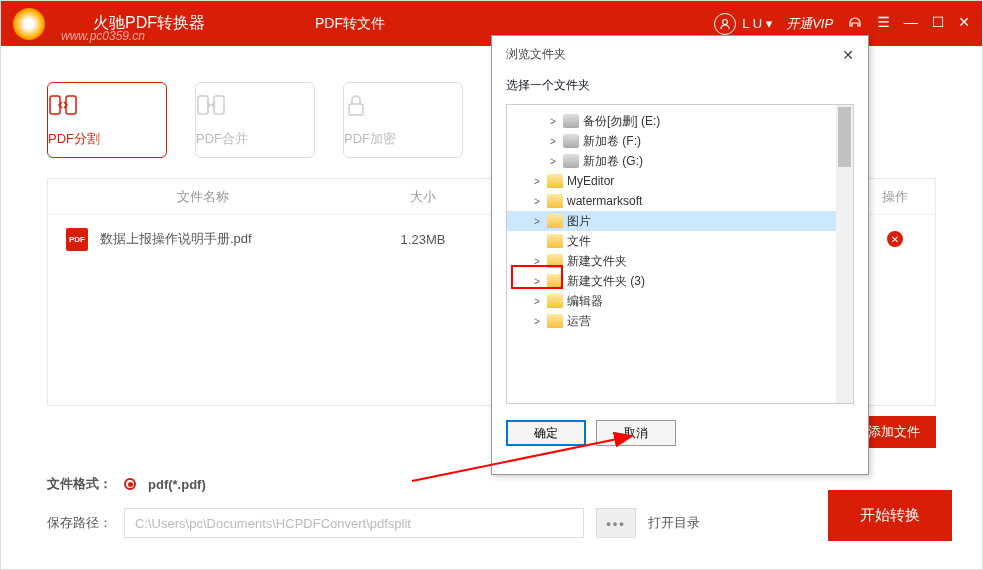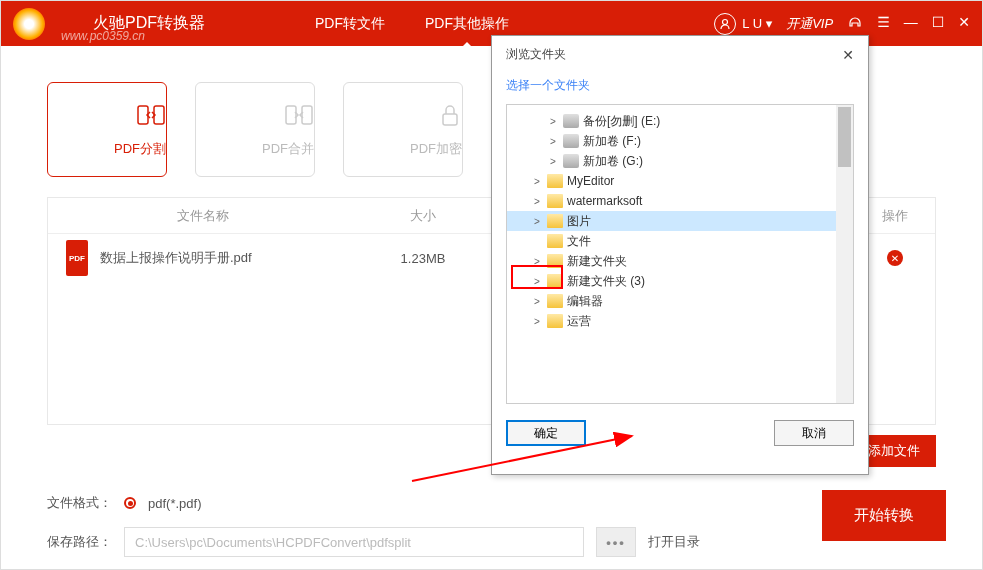--- a/index.html
+++ b/index.html
@@ -14,82 +14,81 @@
     .titlebar .nav-item { font-size: 14px; cursor: pointer; padding: 12px 0; position: relative; }
     .titlebar .nav-item.active::after { content: ''; position: absolute; bottom: -3px; left: 50%; transform: translateX(-50%); border: 6px solid transparent; border-bottom-color: #fff; }
     .titlebar .right-controls { margin-left: auto; display: flex; align-items: center; gap: 14px; font-size: 13px; }
     .titlebar .user-wrap { display: flex; align-items: center; gap: 6px; }
     .titlebar .avatar { width: 22px; height: 22px; border: 1.5px solid #fff; border-radius: 50%; display: flex; align-items: center; justify-content: center; }
     .titlebar .vip { font-size: 13px; cursor: pointer; font-style: italic; }
     .titlebar .win-btns { display: flex; gap: 14px; }
     .titlebar .win-btn { cursor: pointer; font-size: 14px; }
     
     .toolbar { display: flex; gap: 28px; padding: 36px 46px 20px; }
-    .tool-btn { width: 120px; height: 95px; border: 1px solid #ddd; border-radius: 6px; display: flex; flex-direction: column; align-items: flex-end; justify-content: center; gap: 6px; cursor: pointer; color: #bbb; }
+    .tool-btn { width: 120px; height: 76px; border: 1px solid #ddd; border-radius: 6px; display: flex; flex-direction: column; align-items: flex-start; justify-content: center; gap: 6px; cursor: pointer; color: #bbb; }
     .tool-btn.active { border: 1.5px solid #d81e06; color: #d81e06; }
     .tool-btn .tool-icon { font-size: 24px; }
     .tool-btn .tool-label { font-size: 13px; }
     
     .table-wrap { margin: 0 46px; border: 1px solid #e8e8e8; background: #fff; }
     .table-head { display: flex; height: 36px; align-items: center; color: #999; font-size: 13px; border-bottom: 1px solid #eee; }
     .col-name { flex: 0 0 310px; text-align: center; }
     .col-size { flex: 0 0 130px; text-align: center; }
     .col-spacer { flex: 1; }
     .col-op { flex: 0 0 80px; text-align: center; }
     .table-row { display: flex; height: 48px; align-items: center; font-size: 13px; color: #555; }
     .table-row .col-name { display: flex; align-items: center; gap: 12px; padding-left: 18px; text-align: left; }
-    .pdf-badge { width: 22px; height: 36px; background: #d81e06; color: #fff; font-size: 8px; display: flex; align-items: center; justify-content: center; border-radius: 2px; font-weight: bold; }
+    .pdf-badge { width: 22px; height: 23px; background: #d81e06; color: #fff; font-size: 8px; display: flex; align-items: center; justify-content: center; border-radius: 2px; font-weight: bold; }
     .del-btn { width: 16px; height: 16px; background: #d81e06; color: #fff; border-radius: 50%; display: flex; align-items: center; justify-content: center; font-size: 10px; cursor: pointer; margin: 0 auto; }
     .table-body { height: 190px; }
     
     .add-file-row { display: flex; justify-content: flex-end; padding: 10px 46px 0; }
     .add-file-btn { background: #d81e06; color: #fff; padding: 7px 16px; font-size: 13px; cursor: pointer; display: flex; align-items: center; gap: 5px; }
     
     .bottom-panel { padding: 18px 46px 0; font-size: 13px; color: #555; }
-    .format-row { display: flex; align-items: center; gap: 12px; height: 36px; }
+    .format-row { display: flex; align-items: center; gap: 12px; height: 36px; font-weight: bold; }
     .radio { width: 12px; height: 12px; border: 2px solid #d81e06; border-radius: 50%; display: inline-flex; align-items: center; justify-content: center; }
     .radio::after { content: ''; width: 5px; height: 5px; background: #d81e06; border-radius: 50%; }
     .path-row { display: flex; align-items: center; gap: 12px; height: 42px; }
     .path-input { flex: 0 0 460px; height: 30px; border: 1px solid #ddd; padding: 0 10px; color: #bbb; font-size: 13px; display: flex; align-items: center; }
     .browse-btn { width: 40px; height: 30px; background: #eee; border: 1px solid #ddd; display: flex; align-items: center; justify-content: center; cursor: pointer; color: #888; font-weight: bold; letter-spacing: 2px; }
     .open-dir { cursor: pointer; }
-    .convert-btn { position: absolute; right: 36px; bottom: 28px; background: #d81e06; color: #fff; padding: 16px 32px; font-size: 15px; cursor: pointer; }
+    .convert-btn { position: absolute; right: 30px; bottom: 28px; background: #d81e06; color: #fff; padding: 16px 32px; font-size: 15px; cursor: pointer; }
     
     .dialog { position: absolute; left: 490px; top: 34px; width: 378px; height: 440px; background: #fff; border: 1px solid #999; box-shadow: 2px 2px 6px rgba(0,0,0,0.2); display: flex; flex-direction: column; }
     .dialog-title { display: flex; justify-content: space-between; align-items: center; padding: 10px 14px; font-size: 12px; color: #444; }
     .dialog-close { cursor: pointer; font-size: 14px; }
-    .dialog-subtitle { padding: 4px 14px 10px; font-size: 12px; color: #3b82f6; }
+    .dialog-subtitle { padding: 4px 14px 10px; font-size: 12px; color: #0f172a; }
     .tree-box { margin: 0 14px; border: 1px solid #ccc; height: 300px; overflow: hidden; position: relative; font-size: 12px; color: #333; padding: 6px 0; }
     .tree-scroll { position: absolute; right: 0; top: 0; width: 17px; height: 100%; background: #f1f1f1; }
     .tree-thumb { position: absolute; right: 2px; top: 2px; width: 13px; height: 60px; background: #c1c1c1; }
     .tree-item { display: flex; align-items: center; height: 20px; gap: 4px; cursor: pointer; padding-right: 20px; }
     .tree-item.selected { background: #cce8ff; }
     .tree-exp { width: 12px; text-align: center; color: #666; font-size: 10px; }
     .tree-icon { width: 16px; height: 14px; }
     .folder-icon { background: linear-gradient(#ffe9a6, #f5c33b); border-radius: 1px; }
     .drive-icon { background: linear-gradient(#e0e0e0, #aaa); border-radius: 2px; }
-    .dialog-btns { display: flex; justify-content: space-between; gap: 10px; padding: 16px 14px 0; }
+    .dialog-btns { display: flex; justify-content: flex-start; gap: 10px; padding: 16px 14px 0; }
     .dlg-btn { width: 80px; height: 26px; border: 1px solid #999; background: #f5f5f5; font-size: 12px; cursor: pointer; display: flex; align-items: center; justify-content: center; }
     .dlg-btn.primary { border: 2px solid #0078d7; }
     
     .highlight-box { position: absolute; border: 2.5px solid #ff0000; pointer-events: none; z-index: 50; }
     .arrow-svg { position: absolute; pointer-events: none; z-index: 49; }
   </style>
 </head>
 <body>
 
 <div class="titlebar">
   <div class="logo-wrap">
     <div class="logo-icon"></div>
     <div class="title">火驰PDF转换器</div>
   </div>
   <div class="watermark">www.pc0359.cn</div>
   <div class="nav">
     <div class="nav-item">PDF转文件</div>
-    <div class="nav-item active">PDF其他操作</div>
   </div>
   <div class="right-controls">
     <div class="user-wrap">
       <div class="avatar">
         <svg width="12" height="12" viewBox="0 0 12 12">
             <circle cx="6" cy="4" r="2.5" fill="none" stroke="#fff" stroke-width="1.2"></circle>
             <path d="M2 11c0-2.5 2-4 4-4s4 1.5 4 4" fill="none" stroke="#fff" stroke-width="1.2"></path>
           </svg>
       </div>
       <span>L U ▾</span>

